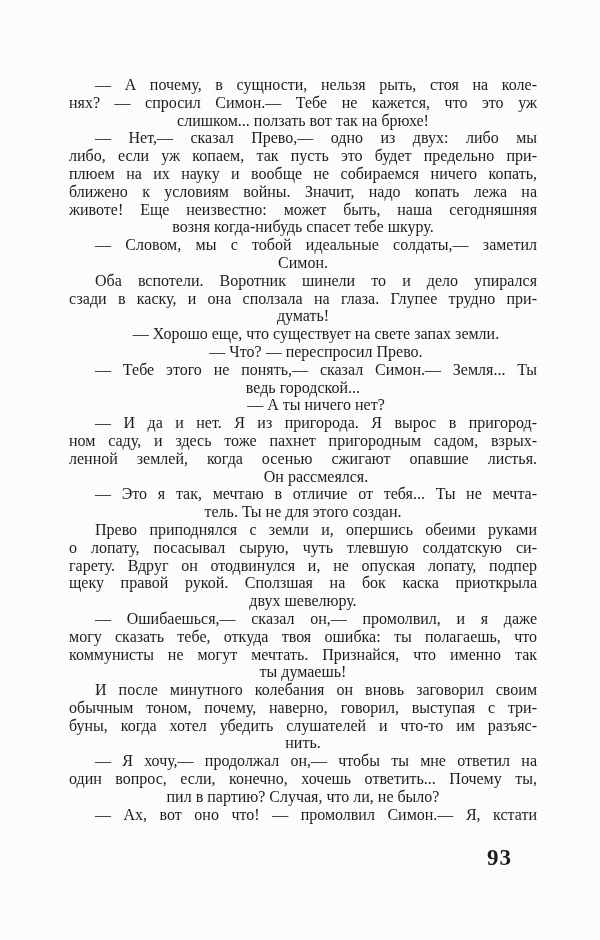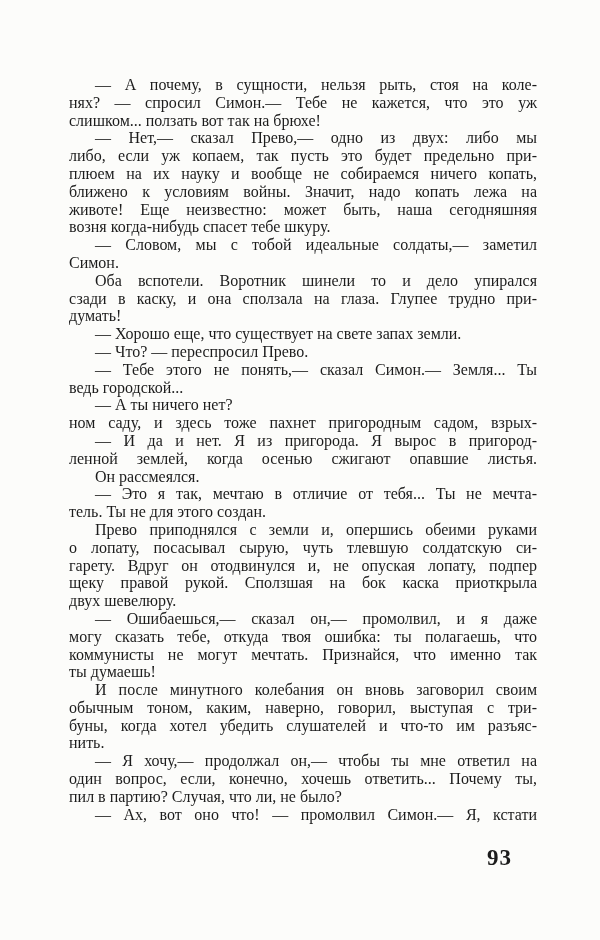--- a/index.html
+++ b/index.html
@@ -23,21 +23,21 @@
     position: absolute;
     left: 69px;
     top: 76px;
     width: 468px;
     font-size: 16px;
   }
   .line {
     display: block;
     height: 17.8px;
     line-height: 17.8px;
-    text-align: left;
+    text-align: center;
     white-space: normal;
     overflow: visible;
   }
   .line.fill {
     text-align: justify;
     text-align-last: justify;
   }
   .line.indent {
     padding-left: 26px;
   }
@@ -67,37 +67,37 @@
       <div class="line indent fill">— Словом, мы с тобой идеальные солдаты,— заметил</div>
       <div class="line">Симон.</div>
       <div class="line indent fill">Оба вспотели. Воротник шинели то и дело упирался</div>
       <div class="line fill">сзади в каску, и она сползала на глаза. Глупее трудно при-</div>
       <div class="line">думать!</div>
       <div class="line indent">— Хорошо еще, что существует на свете запах земли.</div>
       <div class="line indent">— Что? — переспросил Прево.</div>
       <div class="line indent fill">— Тебе этого не понять,— сказал Симон.— Земля... Ты</div>
       <div class="line">ведь городской...</div>
       <div class="line indent">— А ты ничего нет?</div>
+      <div class="line indent fill">— И да и нет. Я из пригорода. Я вырос в пригород-</div>
       <div class="line fill">ном саду, и здесь тоже пахнет пригородным садом, взрых-</div>
-      <div class="line indent fill">— И да и нет. Я из пригорода. Я вырос в пригород-</div>
       <div class="line fill">ленной землей, когда осенью сжигают опавшие листья.</div>
       <div class="line indent">Он рассмеялся.</div>
       <div class="line indent fill">— Это я так, мечтаю в отличие от тебя... Ты не мечта-</div>
       <div class="line">тель. Ты не для этого создан.</div>
       <div class="line indent fill">Прево приподнялся с земли и, опершись обеими руками</div>
       <div class="line fill">о лопату, посасывал сырую, чуть тлевшую солдатскую си-</div>
       <div class="line fill">гарету. Вдруг он отодвинулся и, не опуская лопату, подпер</div>
       <div class="line fill">щеку правой рукой. Сползшая на бок каска приоткрыла</div>
       <div class="line">двух шевелюру.</div>
       <div class="line indent fill">— Ошибаешься,— сказал он,— промолвил, и я даже</div>
       <div class="line fill">могу сказать тебе, откуда твоя ошибка: ты полагаешь, что</div>
       <div class="line fill">коммунисты не могут мечтать. Признайся, что именно так</div>
       <div class="line">ты думаешь!</div>
       <div class="line indent fill">И после минутного колебания он вновь заговорил своим</div>
-      <div class="line fill">обычным тоном, каким, наверно, говорил, выступая с три-</div>
+      <div class="line fill">обычным тоном, почему, наверно, говорил, выступая с три-</div>
       <div class="line fill">буны, когда хотел убедить слушателей и что-то им разъяс-</div>
       <div class="line">нить.</div>
       <div class="line indent fill">— Я хочу,— продолжал он,— чтобы ты мне ответил на</div>
       <div class="line fill">один вопрос, если, конечно, хочешь ответить... Почему ты,</div>
       <div class="line">пил в партию? Случая, что ли, не было?</div>
       <div class="line indent fill">— Ах, вот оно что! — промолвил Симон.— Я, кстати</div>
     </div>
   <div class="page-number">93</div>
 </div>
 

